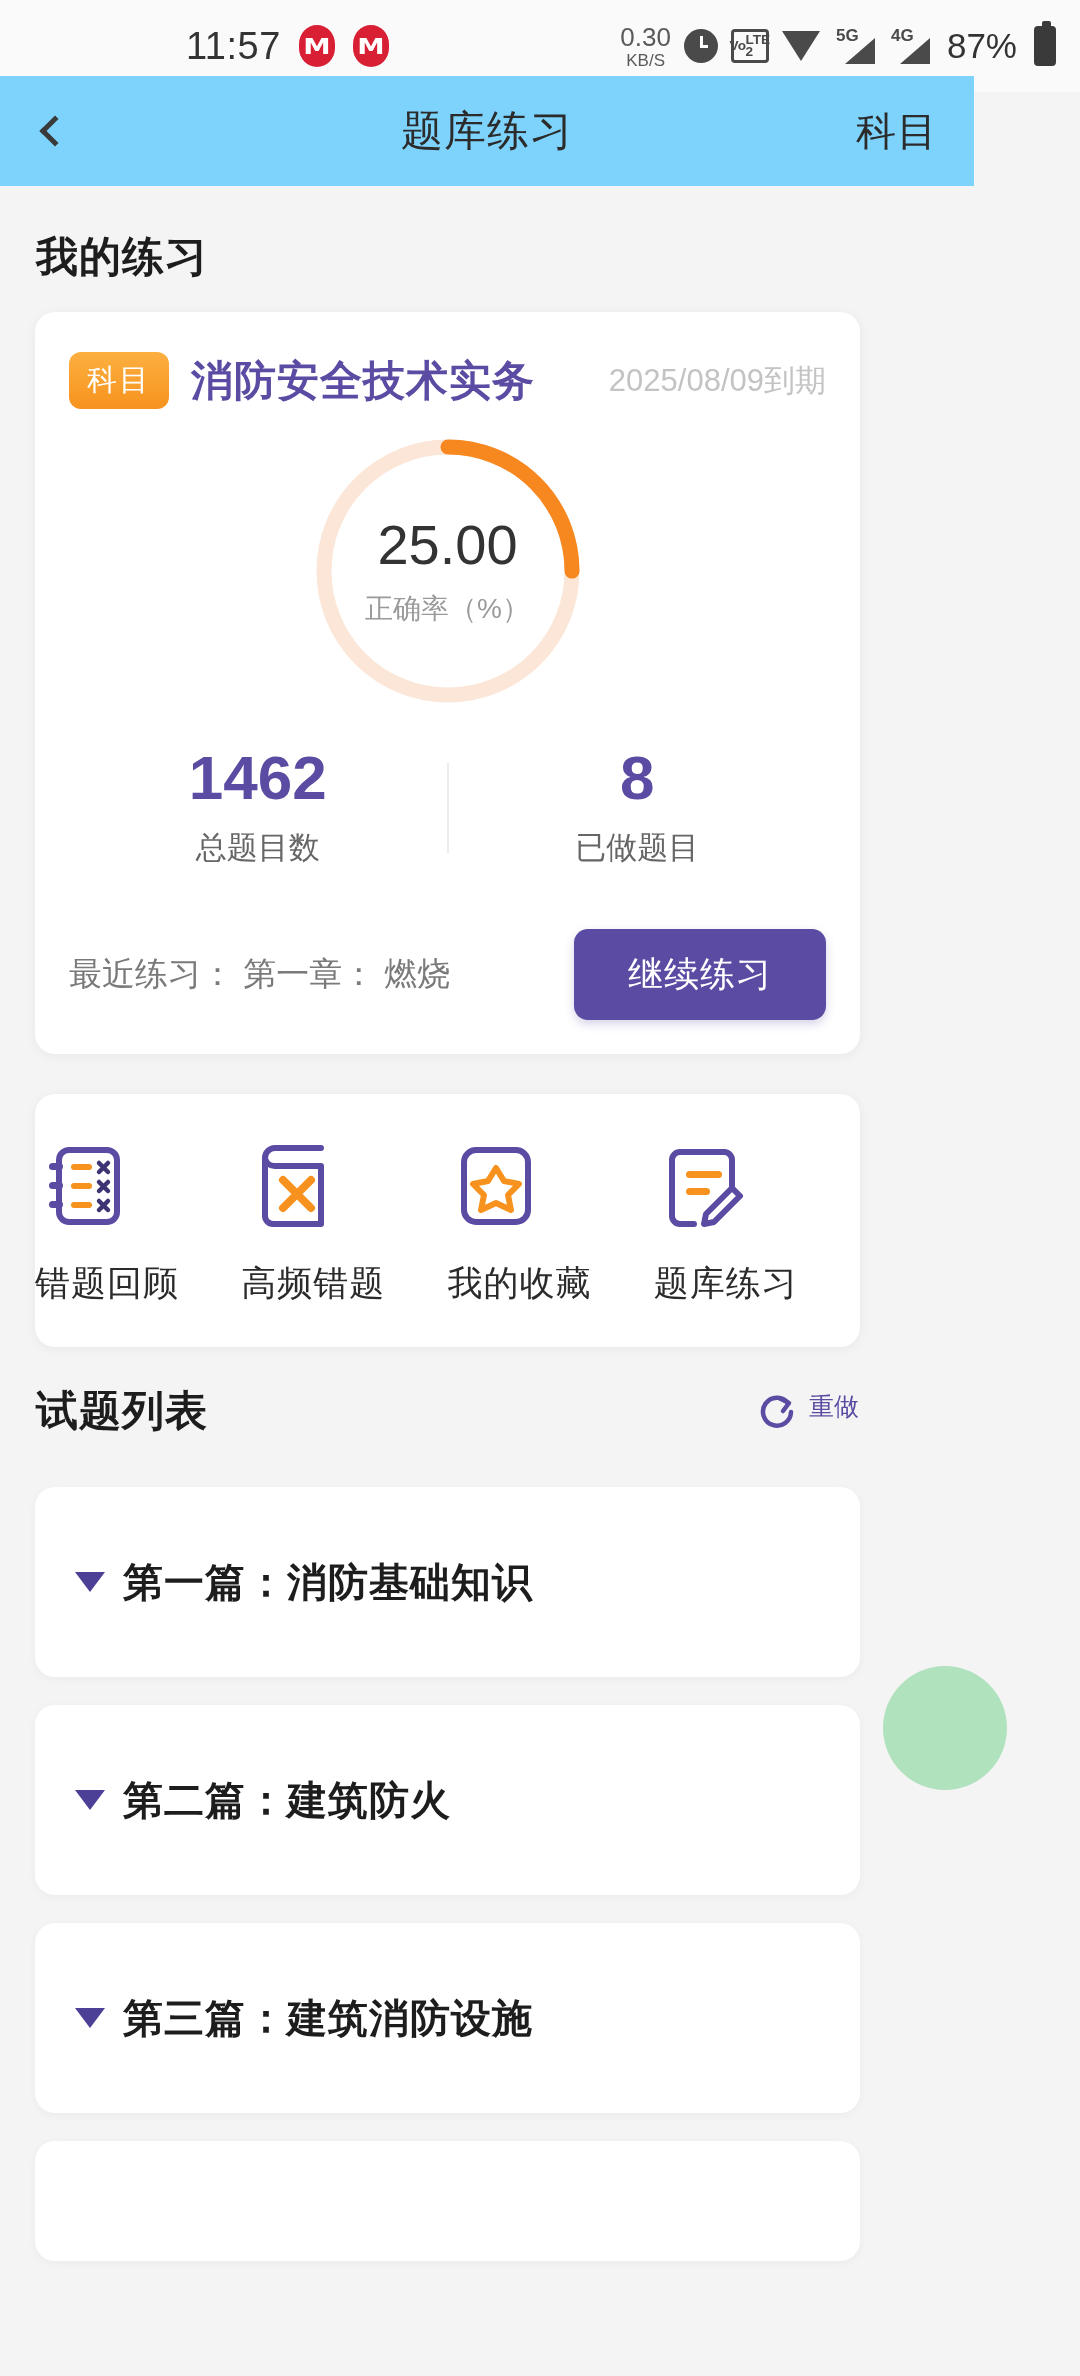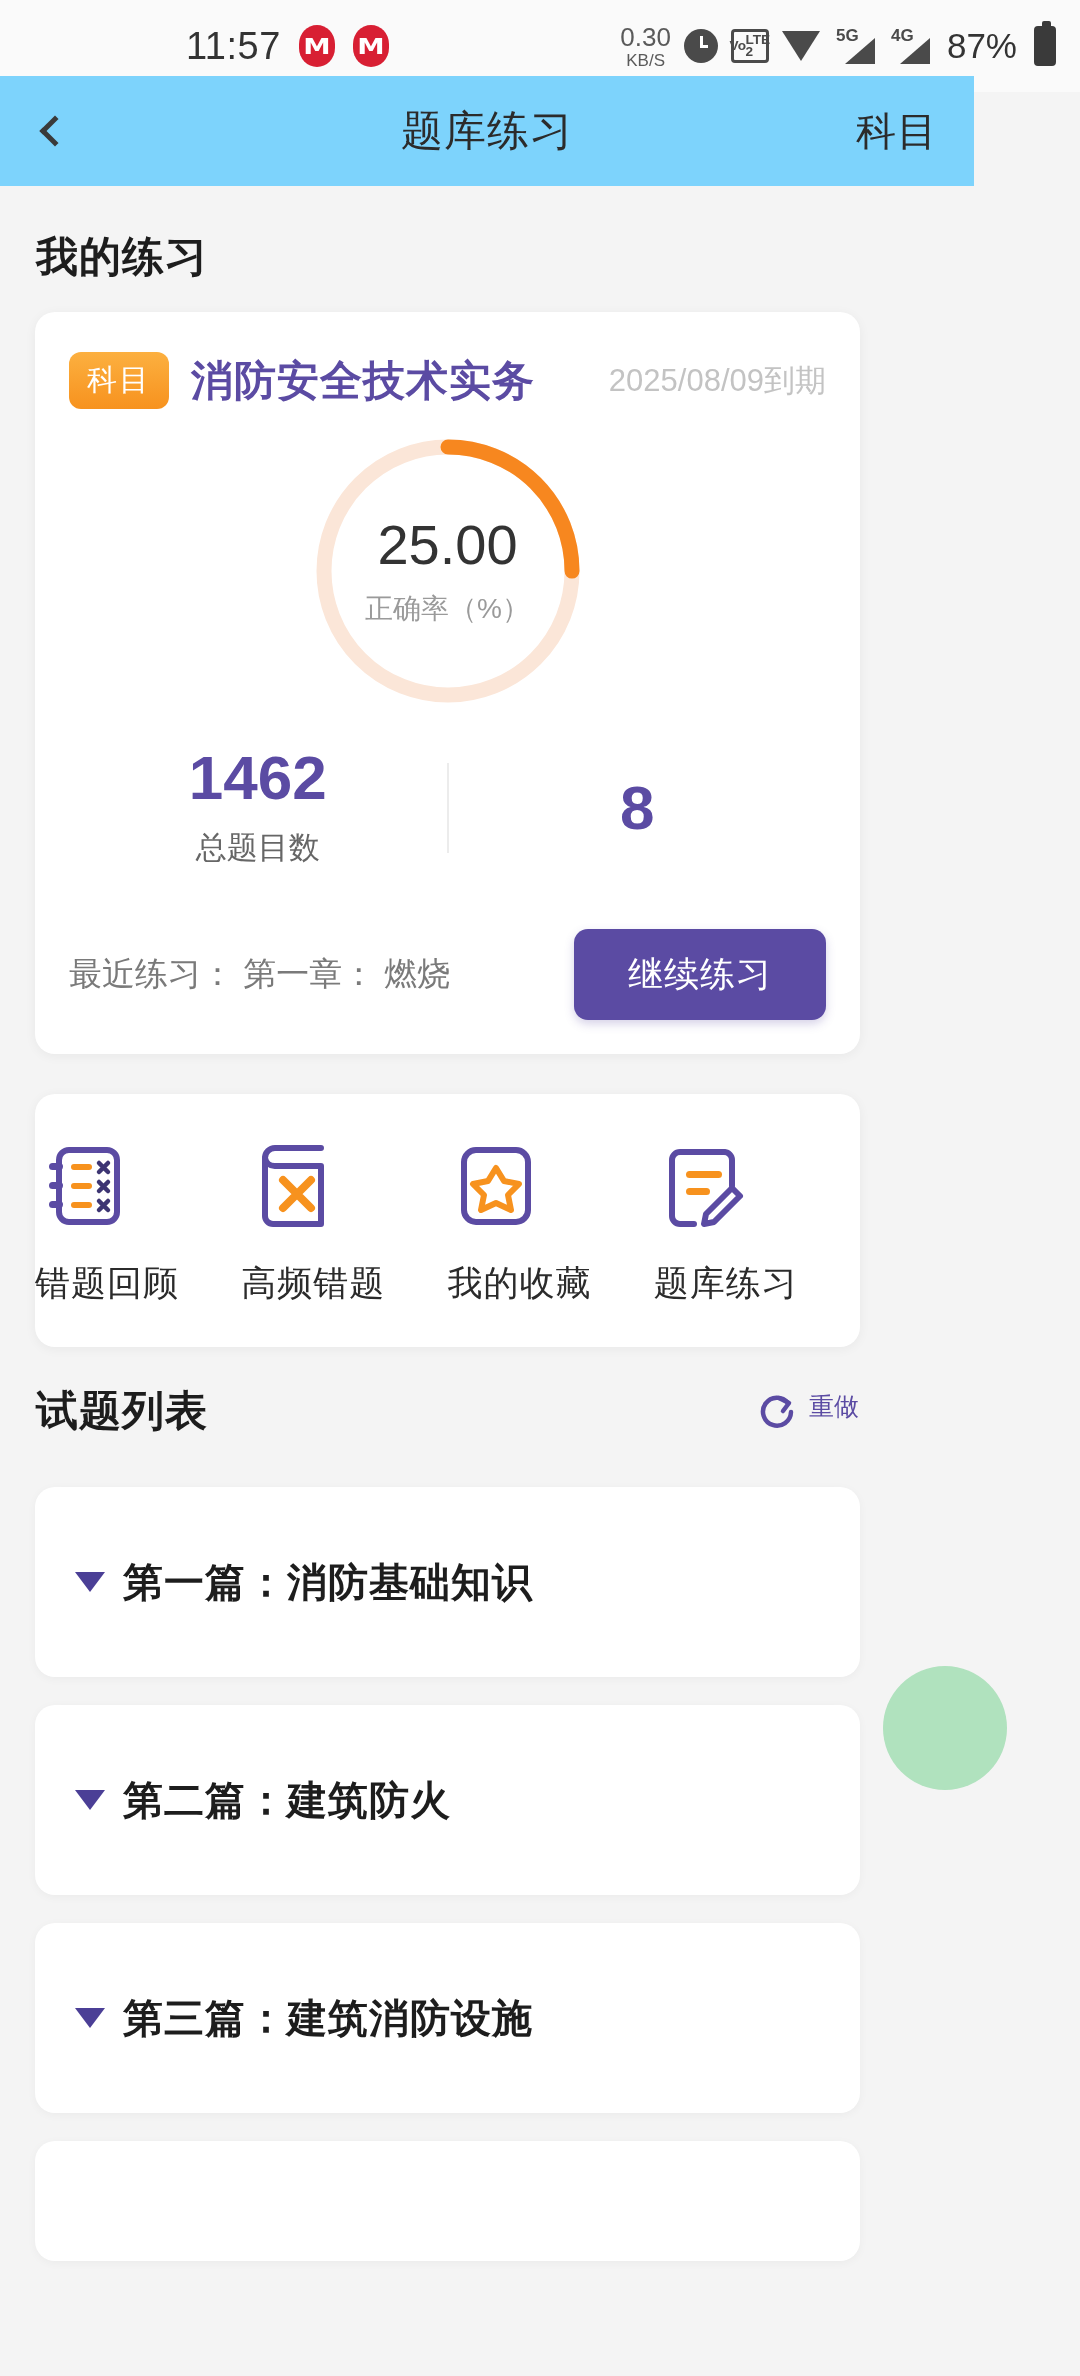--- a/index.html
+++ b/index.html
@@ -253,20 +253,21 @@
       </div>
 
       <div class="stats">
         <div class="stat">
           <div class="stat-num">1462</div>
           <div class="stat-label">总题目数</div>
         </div>
         <div class="stat-div"></div>
         <div class="stat">
           <div class="stat-num">8</div>
+          <div class="stat-label">已做题目</div>
         </div>
       </div>
 
       <div class="pc-foot">
         <div class="recent">最近练习： 第一章： 燃烧</div>
         <button class="btn-continue">继续练习</button>
       </div>
     </div>
 
     <div class="card tools">

